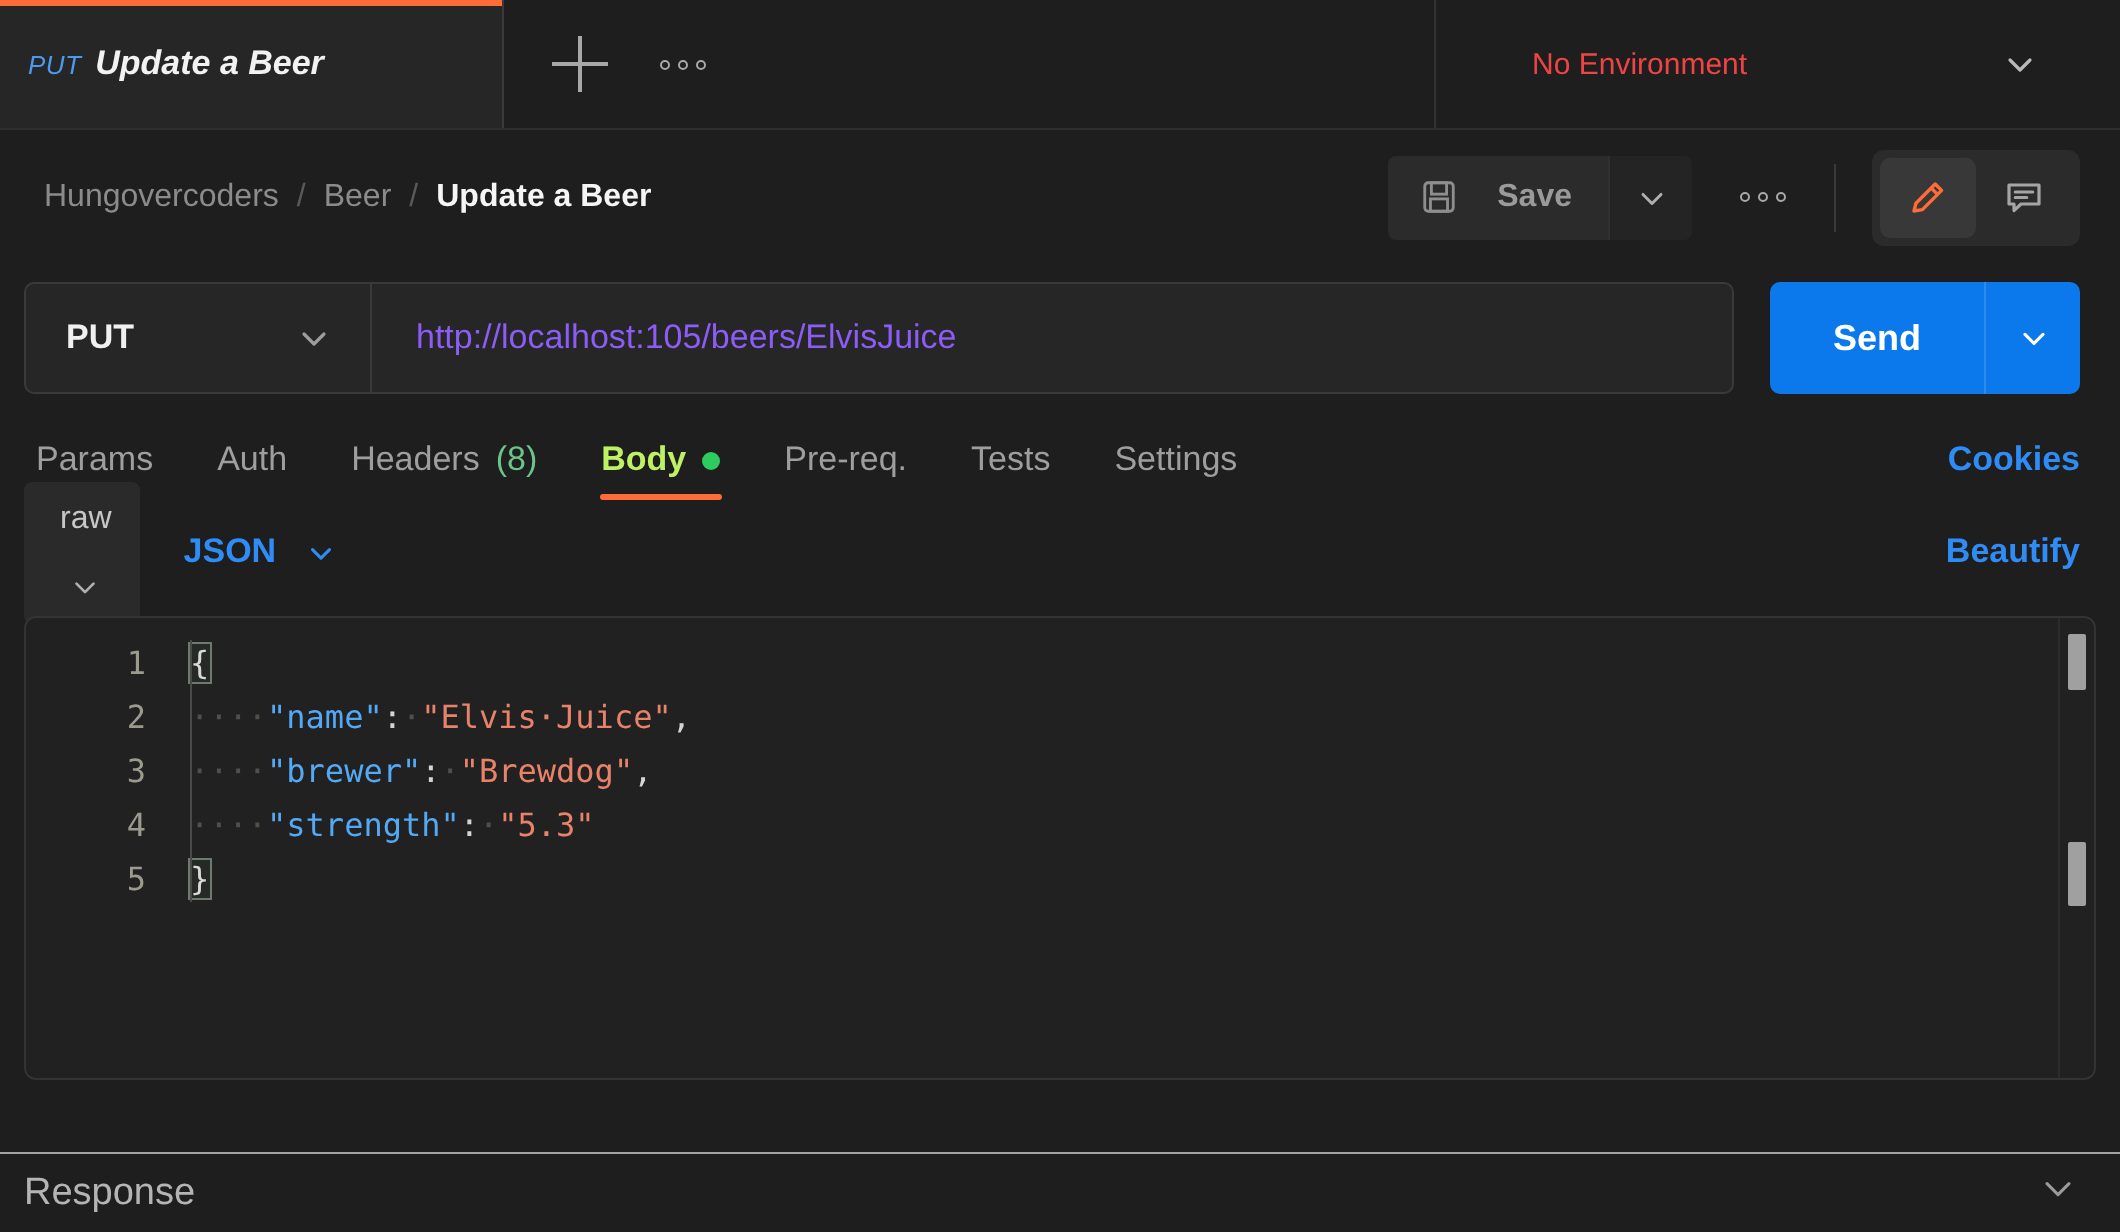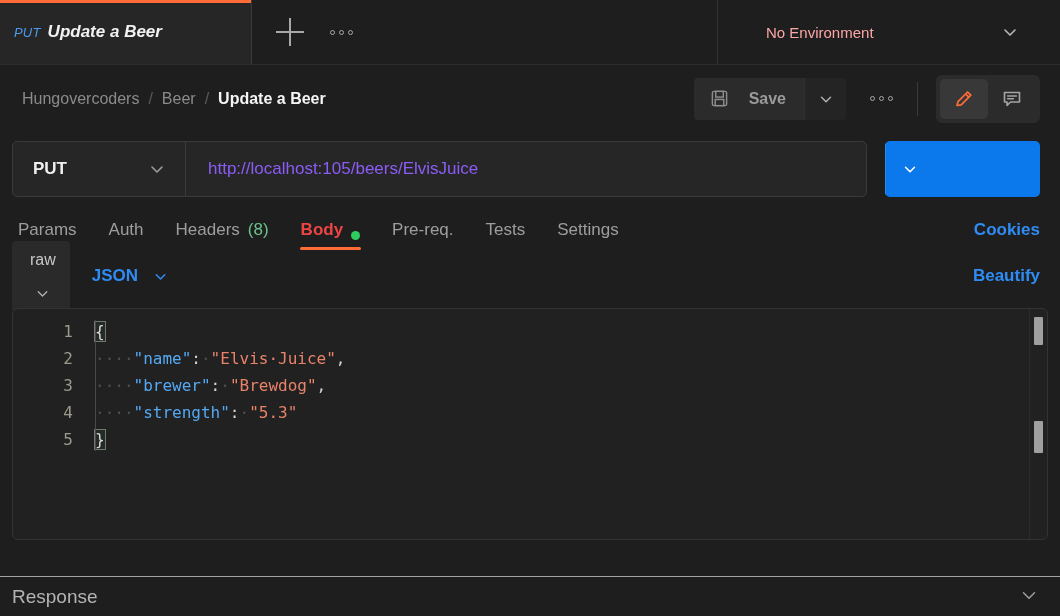--- a/index.html
+++ b/index.html
@@ -65,21 +65,21 @@
     display: flex; gap: 4px; align-items: center;
   }
   .dots i {
     width: 5px; height: 5px; border-radius: 50%;
     border: 1.3px solid #a8a8a8; display: block;
   }
   .env-select {
     width: 342px;
     display: flex; align-items: center; justify-content: space-between;
     padding: 0 40px 0 48px;
-    color: #fca5a5;
+    color: #ef4444;
     font-size: 15px;
   }
 
   
   .crumbbar {
     height: 67px;
     display: flex; align-items: center;
     padding: 0 20px 0 22px;
     background: #1e1e1e;
   }
@@ -174,21 +174,21 @@
   }
   .stabs { display: flex; align-items: flex-end; gap: 0; }
   .stab {
     position: relative;
     padding: 0 16px 10px 16px;
     color: #9e9e9e; font-size: 17px;
     display: flex; align-items: center; gap: 8px;
     white-space: nowrap;
   }
   .stab:first-child { padding-left: 0; margin-top: 20px; }
-  .stab.active { color: #ef4444; font-weight: 700; align-items: flex-end; }
+  .stab.active { color: #bef264; font-weight: 700; }
   .stab.active::after {
     content: ""; position: absolute;
     left: 15px; right: 15px; bottom: 0; height: 3px;
     background: #ff6c37; border-radius: 2px;
   }
   .hdr-count { color: #6bc48a; }
   .green-dot {
     width: 9px; height: 9px; border-radius: 50%;
     background: #2ecc5f; display: inline-block;
   }
@@ -380,20 +380,23 @@
         <svg width="20" height="20" viewBox="0 0 20 20">
           <path d="M5 8 L10 13 L15 8" fill="none" stroke="#9d9d9d" stroke-width="1.6" stroke-linecap="round" stroke-linejoin="round"></path>
         </svg>
       </div>
       <div class="url-input">
         <span>http://localhost:105/beers/ElvisJuice</span>
       </div>
     </div>
 
     <div class="send-group">
+      <div class="send-btn">
+        <span>Send</span>
+      </div>
       <div class="send-caret">
         <svg width="18" height="18" viewBox="0 0 20 20">
           <path d="M5 8 L10 13 L15 8" fill="none" stroke="#ffffff" stroke-width="1.7" stroke-linecap="round" stroke-linejoin="round"></path>
         </svg>
       </div>
     </div>
   </div>
 
   <div class="sectionbar">
     <div class="stabs">

